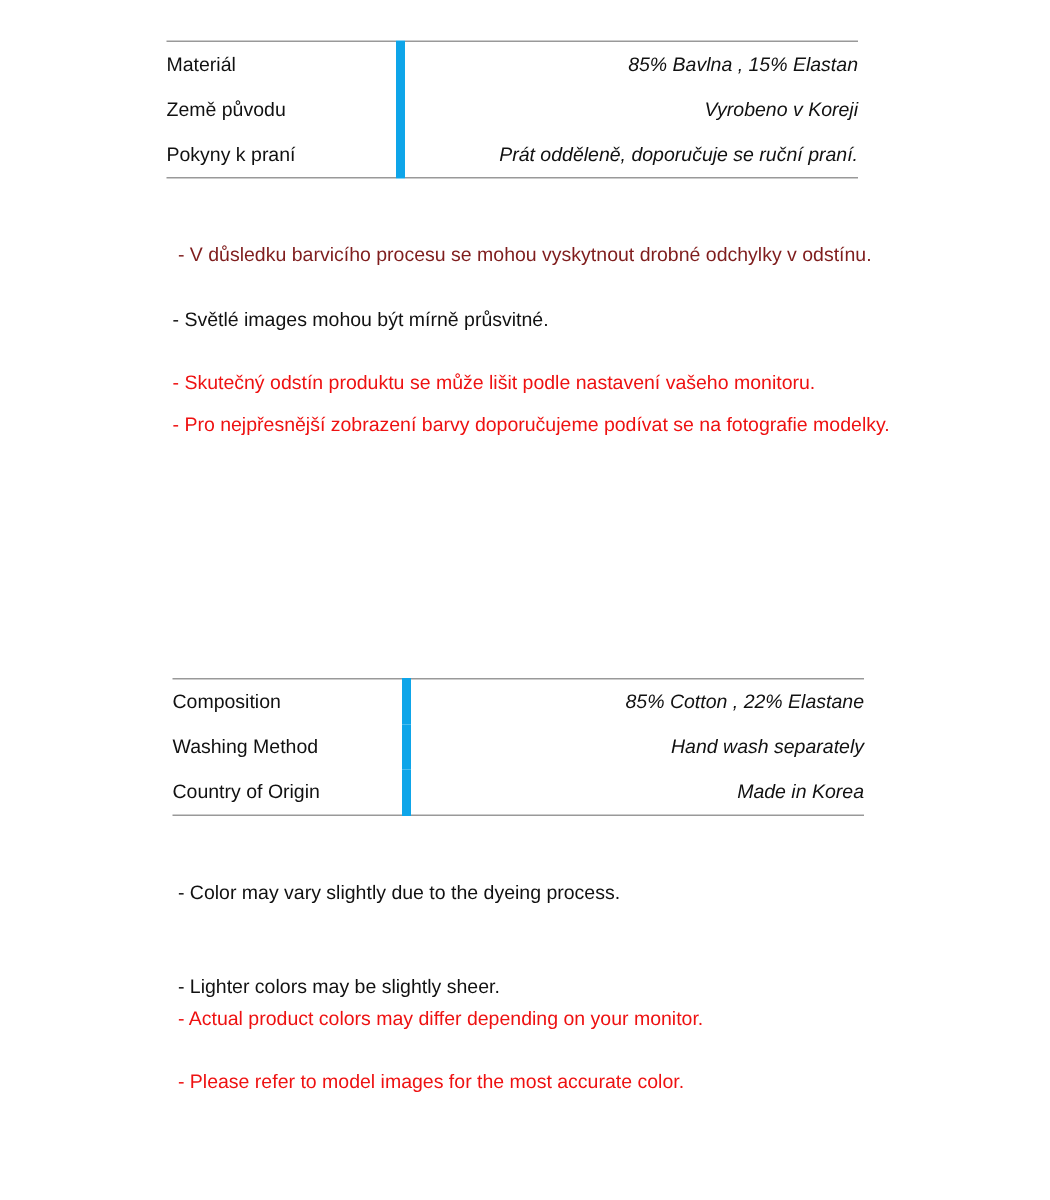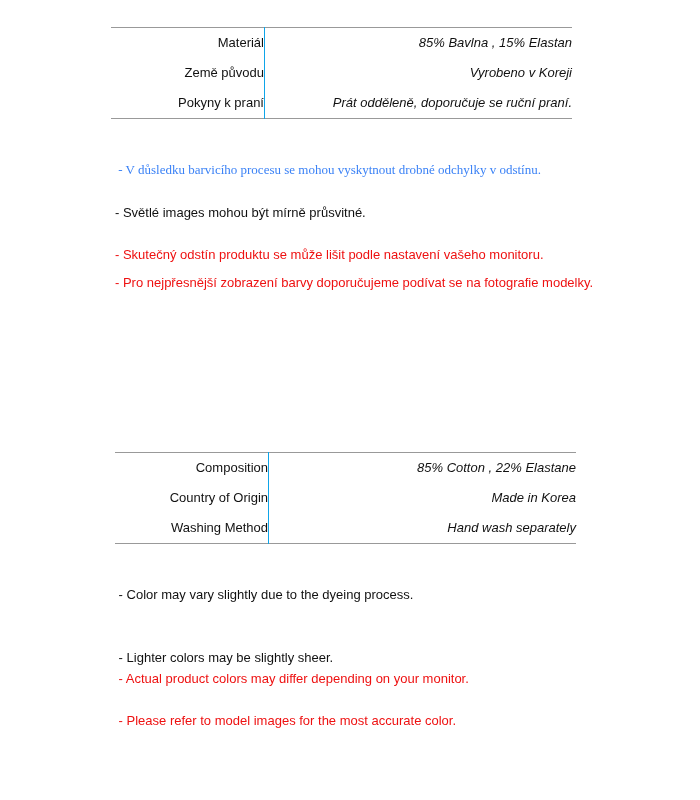--- a/index.html
+++ b/index.html
@@ -23,22 +23,22 @@
       border-bottom: 1px solid #999999;
     }
     .spec-table td {
       padding: 0;
       height: 30px;
       line-height: 30px;
       vertical-align: middle;
       white-space: nowrap;
     }
     .spec-table td.label {
-      text-align: right;
-      border-right: 1px solid #0ea5e9;
+      text-align: left;
+      border-right: 6px solid #0ea5e9;
     }
     .spec-table td.value {
       text-align: right;
       padding-left: 7px;
       font-style: italic;
     }
     #table-cz {
       left: 111px;
       top: 27px;
       width: 461px;
@@ -83,38 +83,38 @@
       <td class="label">Země původu</td>
       <td class="value">Vyrobeno v Koreji</td>
     </tr>
     <tr>
       <td class="label">Pokyny k praní</td>
       <td class="value">Prát odděleně, doporučuje se ruční praní.</td>
     </tr>
   </tbody>
 </table>
 
-<div id="note-cz-0" class="note black" style="color: #3b82f6; font-family: Liberation Serif, serif;"> - V důsledku barvicího procesu se mohou vyskytnout drobné odchylky v odstínu.</div>
+<div id="note-cz-0" class="note black" style="color: #7f1d1d;"> - V důsledku barvicího procesu se mohou vyskytnout drobné odchylky v odstínu.</div>
 <div id="note-cz-1" class="note black" style="color: rgb(17, 17, 17);">- Světlé images mohou být mírně průsvitné.</div>
 <div id="note-cz-2" class="note red" style="color: rgb(238, 17, 17);">- Skutečný odstín produktu se může lišit podle nastavení vašeho monitoru.</div>
 <div id="note-cz-3" class="note red" style="color: rgb(238, 17, 17);">- Pro nejpřesnější zobrazení barvy doporučujeme podívat se na fotografie modelky.</div>
 
 <table id="table-en" class="spec-table">
   <tbody>
     <tr>
       <td class="label">Composition</td>
       <td class="value">85% Cotton , 22% Elastane</td>
     </tr>
     <tr>
+      <td class="label">Washing Method</td>
+      <td class="value">Hand wash separately</td>
+    </tr>
+    <tr>
       <td class="label">Country of Origin</td>
       <td class="value">Made in Korea</td>
-    </tr>
-    <tr>
-      <td class="label">Washing Method</td>
-      <td class="value">Hand wash separately</td>
     </tr>
   </tbody>
 </table>
 
 <div id="note-en-0" class="note black" style="color: rgb(17, 17, 17);"> - Color may vary slightly due to the dyeing process.</div>
 <div id="note-en-1" class="note black" style="color: rgb(17, 17, 17); margin-top: 21px;"> - Lighter colors may be slightly sheer.</div>
 <div id="note-en-2" class="note red" style="color: rgb(238, 17, 17);"> - Actual product colors may differ depending on your monitor.</div>
 <div id="note-en-3" class="note red" style="color: rgb(238, 17, 17);"> - Please refer to model images for the most accurate color.</div>
 
 </body></html>

